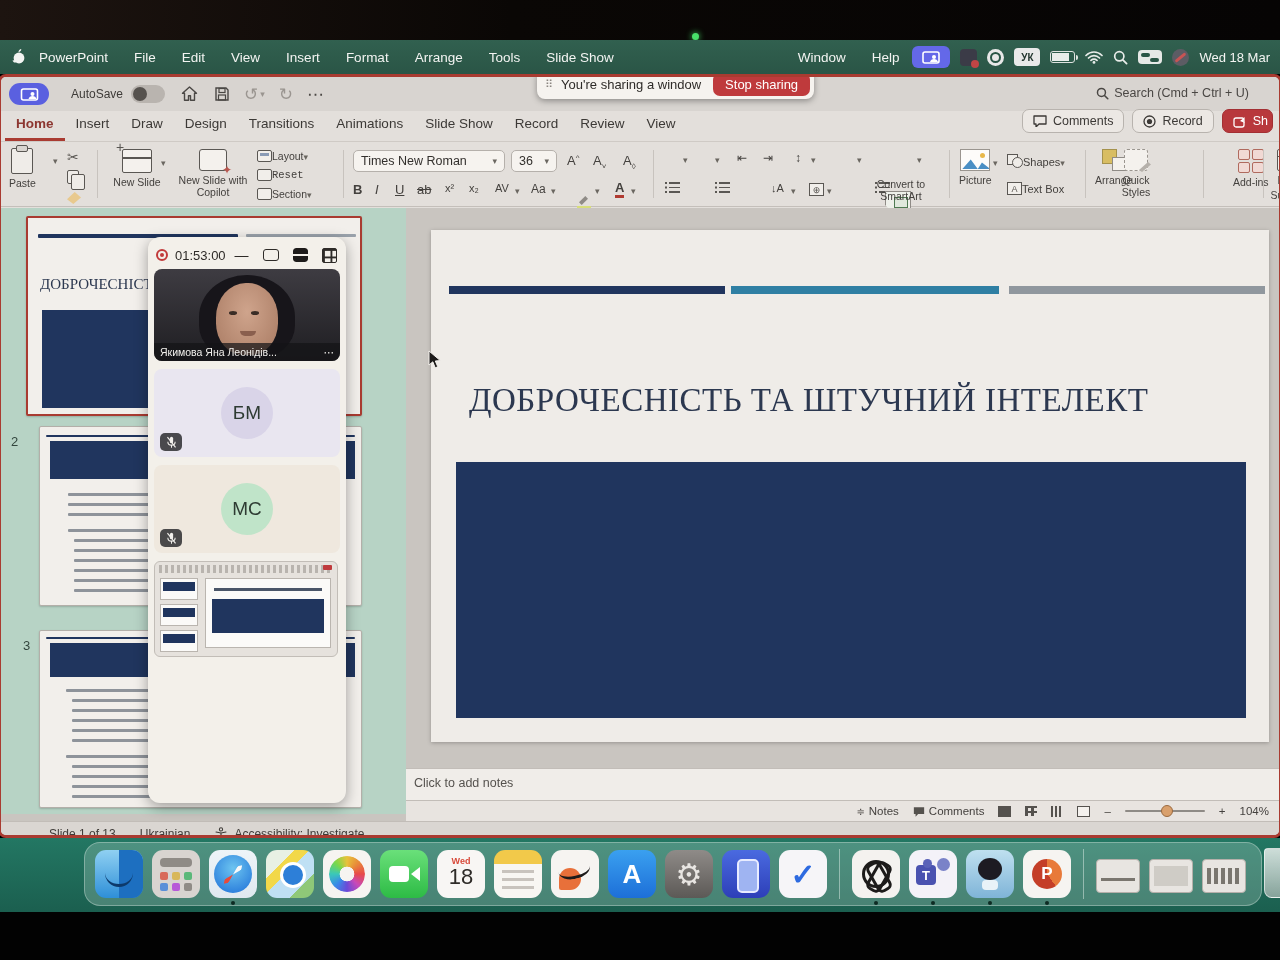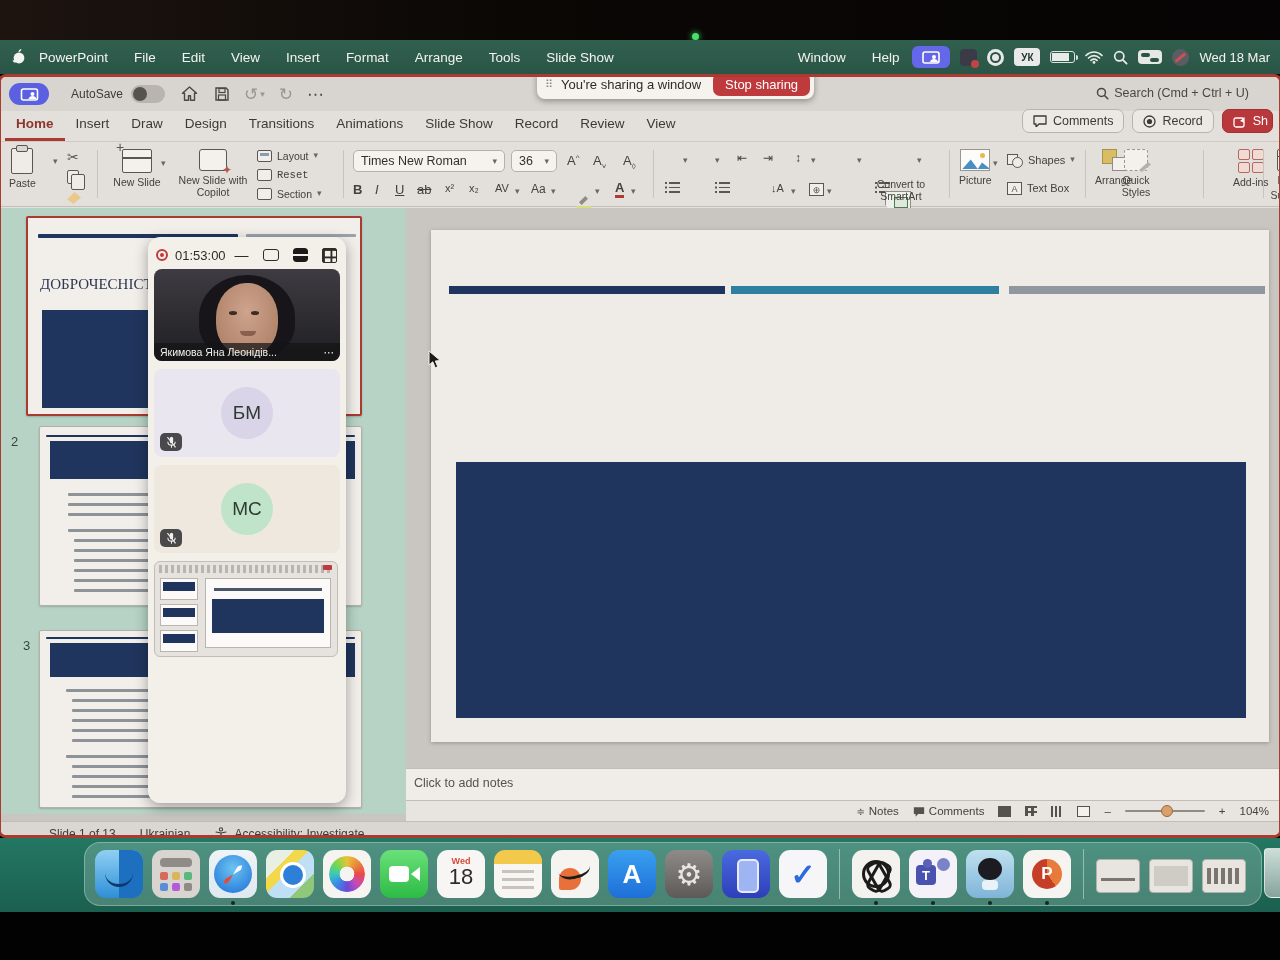--- a/index.html
+++ b/index.html
@@ -72,21 +72,21 @@
   .clip-ico::before { content:""; position:absolute; left:4px; top:-4px; width:10px; height:5px; border:1.5px solid #5a5753; border-radius:2px; background:#d9d5d0; }
   .glyph { font-size:14px; line-height:1; color:#5a5753; }
   .copy-ico { width:12px; height:14px; border:1.3px solid #5a5753; border-radius:2px; position:relative; background:#efece8; }
   .copy-ico::after { content:""; position:absolute; left:3px; top:3px; width:12px; height:14px; border:1.3px solid #5a5753; border-radius:2px; background:#efece8; }
   .brush-ico { width:14px; height:12px; background:#e8c98e; clip-path:polygon(0 60%, 55% 0, 100% 45%, 45% 100%); }
   .newslide-ico { width:30px; height:24px; border:1.6px solid #5a5753; border-radius:2px; position:relative; background:#f4f1ed; }
   .newslide-ico::before { content:""; position:absolute; left:0; top:7px; width:100%; height:1.5px; background:#5a5753; }
   .newslide-ico::after { content:"+"; position:absolute; left:-7px; top:-11px; font-size:14px; color:#5a5753; }
   .copilot-ico { width:28px; height:22px; border:1.6px solid #5a5753; border-radius:3px; background:#f4f1ed; position:relative; }
   .copilot-ico::after { content:"✦"; position:absolute; right:-6px; bottom:-7px; color:#b8574f; font-size:12px; }
-  .smallrow { position:absolute; display:flex; align-items:flex-start; gap:5px; }
+  .smallrow { position:absolute; display:flex; align-items:flex-end; }
   .mini-ico { width:15px; height:12px; border:1.2px solid #5a5753; border-radius:2px; background:#f1eeea; position:relative; }
   .mini-ico.fill::after { content:""; position:absolute; left:2px; top:2px; right:2px; height:3px; background:#8a9bb5; }
   .fontbox { display:flex; align-items:center; justify-content:space-between; background:#f6f3ef; border:1px solid #b5b0ab; border-radius:5px; font-size:12.5px; color:#33302d; padding:3px 7px; }
   .fmt { font-size:13px; color:#44413e; }
   .fmt b { font-weight:bold; }
   .fmt i { font-style:italic; }
   .fmt u { text-decoration:underline; }
   .fmt s { text-decoration:line-through; }
   .chev { font-size:9px; color:#6a6660; }
   .hl-pen { width:15px; height:13px; position:relative; }
@@ -559,20 +559,21 @@
           <div class="t-bullet" style="left:32px; top:154px; width:130px;"></div>
           <div class="t-bullet" style="left:32px; top:164px; width:150px;"></div>
         </div>
       </div>
 
       <div id="canvas">
         <div id="slide">
           <div class="bar" style="left:18px; width:276px; background:#20355e;"></div>
           <div class="bar" style="left:300px; width:268px; background:#2f7fa3;"></div>
           <div class="bar" style="left:578px; width:256px; background:#90979e;"></div>
+          <div id="slide-title">ДОБРОЧЕСНІСТЬ ТА ШТУЧНИЙ ІНТЕЛЕКТ</div>
           <div id="slide-rect"></div>
         </div>
       </div>
 
       <div id="notes-strip">
         <div id="notes-text">Click to add notes</div>
       </div>
 
       <div id="status2">
         <div class="s2item">

